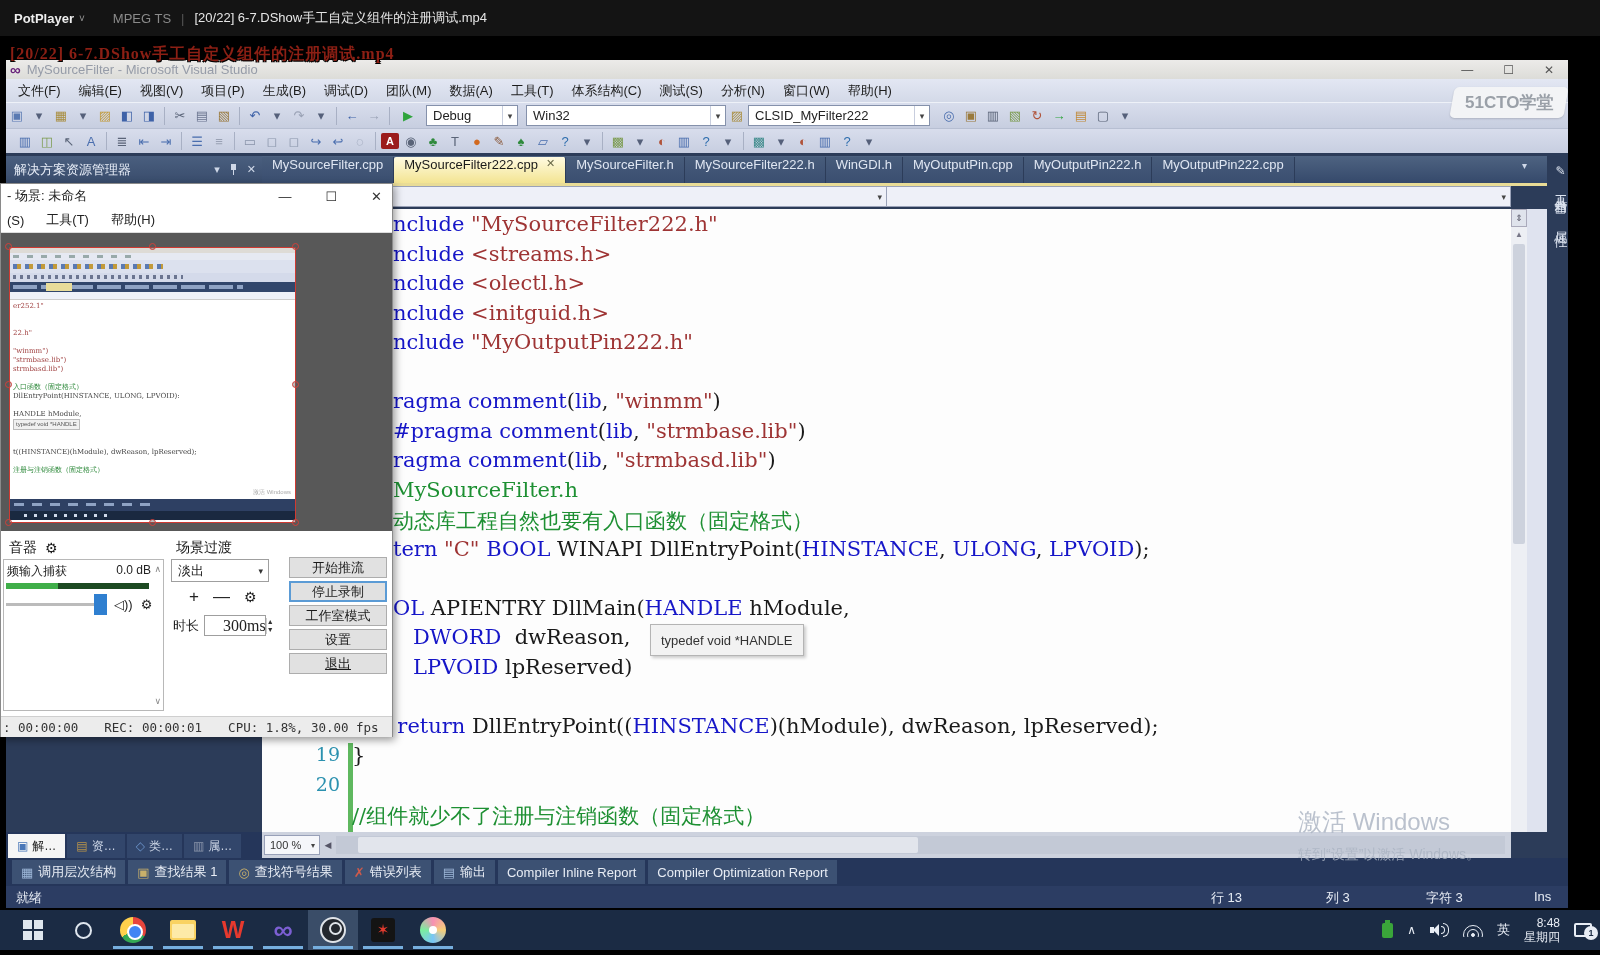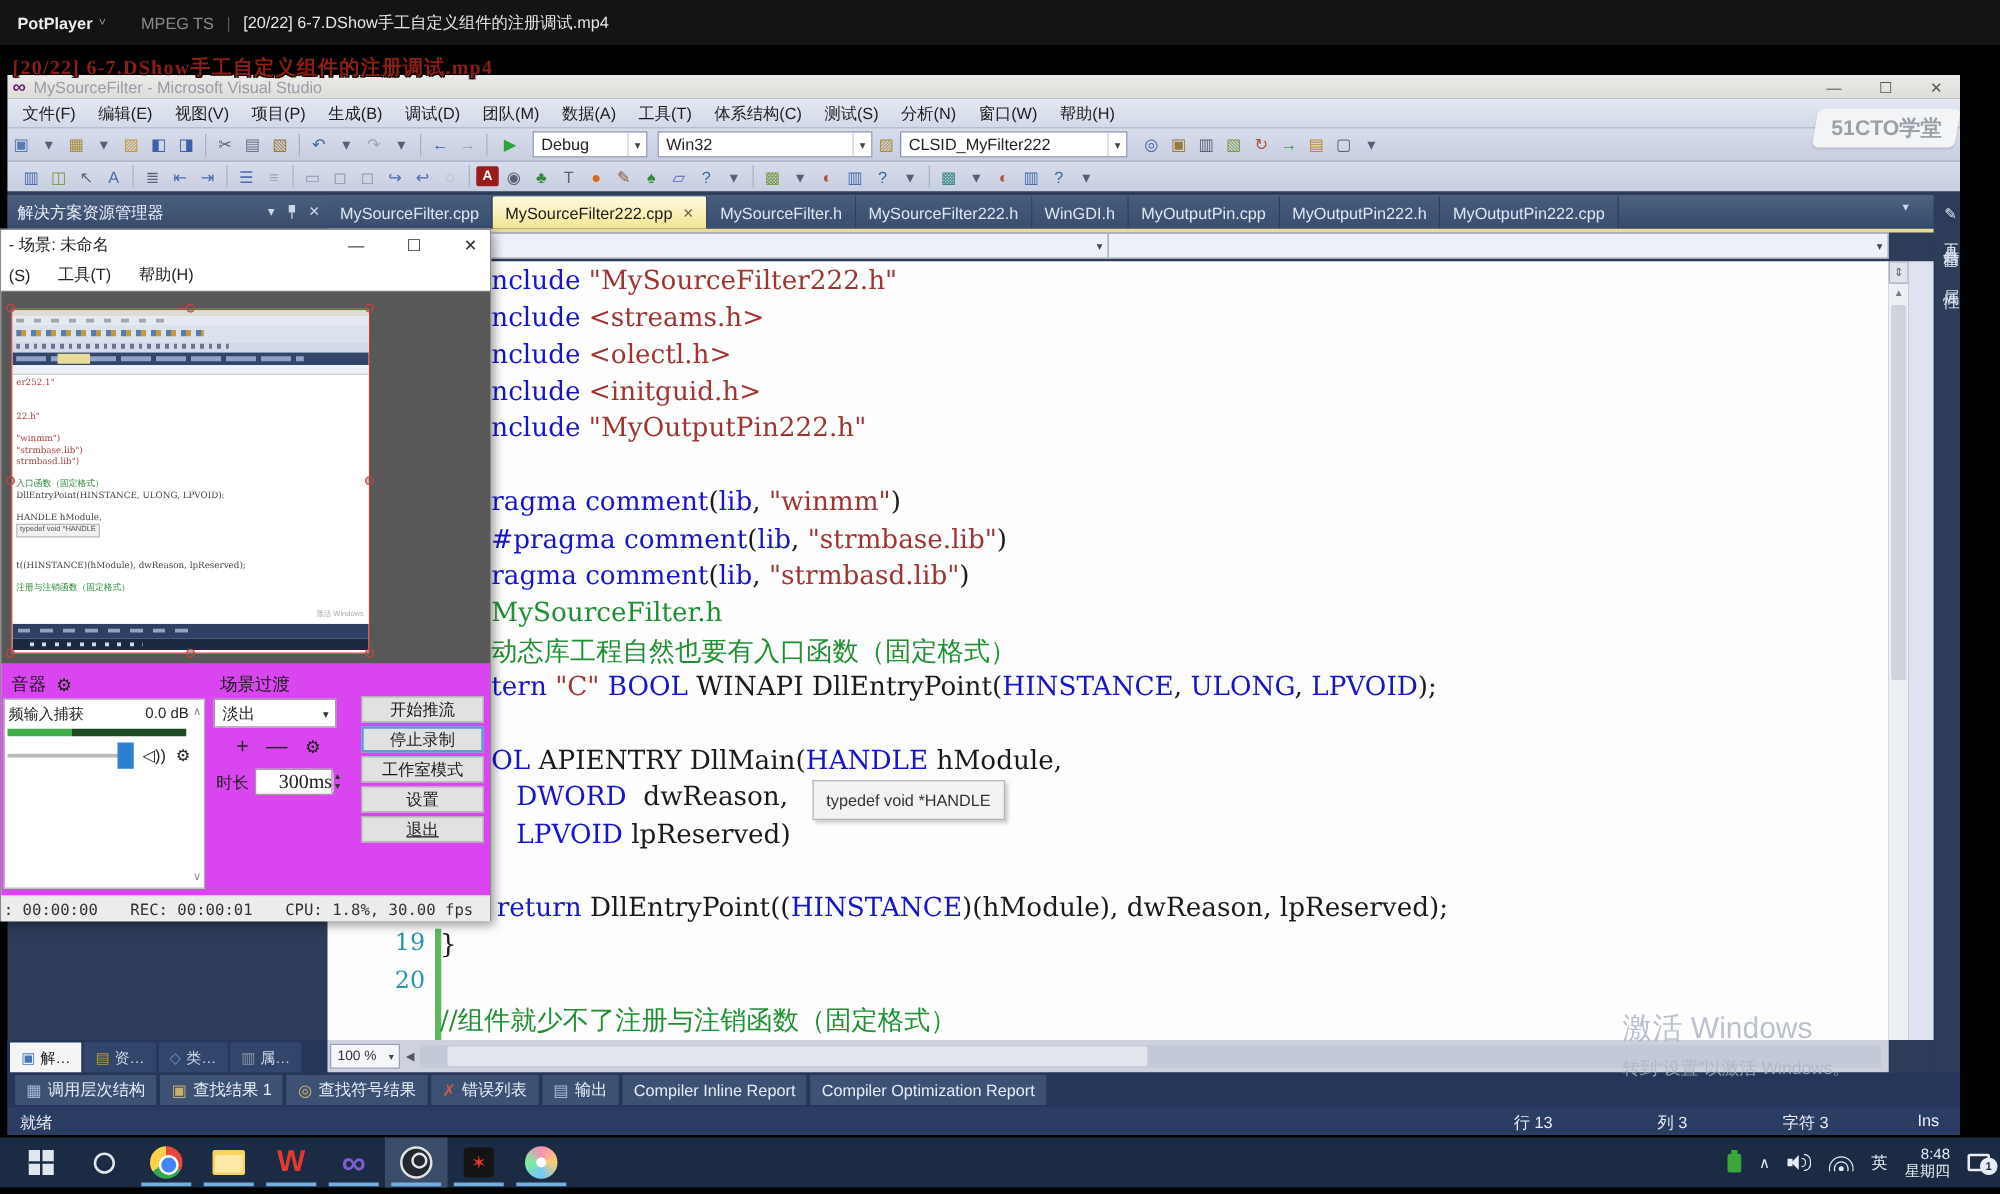--- a/index.html
+++ b/index.html
@@ -61,21 +61,21 @@
     display:flex; align-items:center; padding-left:8px; }
   #solexp-header .hdr-icons { position:absolute; right:6px; display:flex; gap:10px;
     align-items:center; color:#cfd8e8; font-size:11px; }
   .pin-ic { display:inline-block; width:7px; height:11px; position:relative; }
   .pin-ic:before { content:""; position:absolute; top:0; left:1px; width:5px; height:6px;
     background:#cfd8e8; }
   .pin-ic:after { content:""; position:absolute; top:6px; left:3px; width:1px; height:5px;
     background:#cfd8e8; }
   #tabstrip { left:256px; top:96px; width:1285px; height:27px;
     background:linear-gradient(#4e6381,#35496b); display:flex; align-items:flex-end; }
-  .doc-tab { height:26px; display:flex; align-items:center; padding:0 10px;
+  .doc-tab { height:26px; display:flex; padding:0 10px;
     color:#dfe6f2; font-size:13px; background:linear-gradient(#475c7b,#3a4e70);
     border-right:1px solid #2c3c59; white-space:nowrap;margin-top:36px; }
   .doc-tab.active { background:linear-gradient(#fffbe2,#f3e492); color:#1a1a1a;
     border-radius:2px 2px 0 0; }
   .doc-tab .tab-close { margin-left:8px; font-size:11px; color:#6a6a4a; }
   #tab-overflow { position:absolute; right:8px; top:6px; color:#cfd8e8; font-size:10px; }
   #cream-band { left:256px; top:123px; width:1285px; height:3px; background:#e9dc96; }
   #navbar { left:256px; top:126px; width:1249px; height:21px; background:#eef0f8;
     border:1px solid #9aa2b8; display:flex; }
   .nav-combo { flex:1; border-right:1px solid #9aa2b8; position:relative; }
@@ -189,21 +189,21 @@
   #mini-bottom { height:12px; background:#2e4063;
     background-image:repeating-linear-gradient(90deg,#8fa3c4 0 10px,transparent 10px 18px);
     background-size:140px 3px; background-position:4px 4px; background-repeat:no-repeat; }
   #mini-task { height:9px; background:#1a2940;
     background-image:repeating-linear-gradient(90deg,#cfd8e8 0 3px,transparent 3px 10px);
     background-size:90px 3px; background-position:14px 3px; background-repeat:no-repeat; }
   .handle { position:absolute; width:7px; height:7px; border:1.5px solid #d2403a;
     border-radius:50%; background:rgba(90,90,90,.4); z-index:5; }
 
   
-  #obs-controls { left:0; top:347px; width:391px; height:185px; background:#d946ef;
+  #obs-controls { left:0; top:347px; width:391px; height:185px; background:#ffffff;
     font-size:13px; color:#222; }
   .obs-h { position:absolute; font-size:14px; color:#1a1a1a; display:flex; gap:8px;
     align-items:center; }
   #mixer-box { position:absolute; left:2px; top:28px; width:161px; height:152px;
     background:#fff; border:1px solid #b8b8b8; }
   #mixer-box .src-row { display:flex; font-size:12px; padding:3px 2px 1px 3px; color:#222; }
   #mixer-box .src-row .db { margin-left:auto; margin-right:10px; }
   #meter { margin:2px 14px 0 2px; height:6px;
     background:linear-gradient(90deg,#3fae49 0 52px,#1d4a22 52px 100%); }
   .slider-row { display:flex; align-items:center; margin:4px 2px 0 2px; height:22px; }
@@ -363,21 +363,21 @@
           <span class="tb-icon" style="color: rgb(62, 98, 168);">←</span>
           <span class="tb-icon" style="color: rgb(154, 162, 181);">→</span>
           <span class="tb-sep"></span>
         </span>
       <span class="tb-icon run-icon">▶</span>
       <span class="combo" style="width:92px">
         <span class="cb-text">Debug</span>
           <span class="cb-arrow">▾</span>
       </span>
       <span style="width:8px"></span>
-      <span class="combo" style="width:172px">
+      <span class="combo" style="width:200px">
         <span class="cb-text">Win32</span>
           <span class="cb-arrow">▾</span>
       </span>
       <span class="tb-icon" style="color:#a98e3f">▨</span>
       <span class="combo" style="width:182px">
         <span class="cb-text">CLSID_MyFilter222</span>
           <span class="cb-arrow">▾</span>
       </span>
       <span style="width:8px"></span>
       <span id="tb1-right" style="display:flex;align-items:center;">

